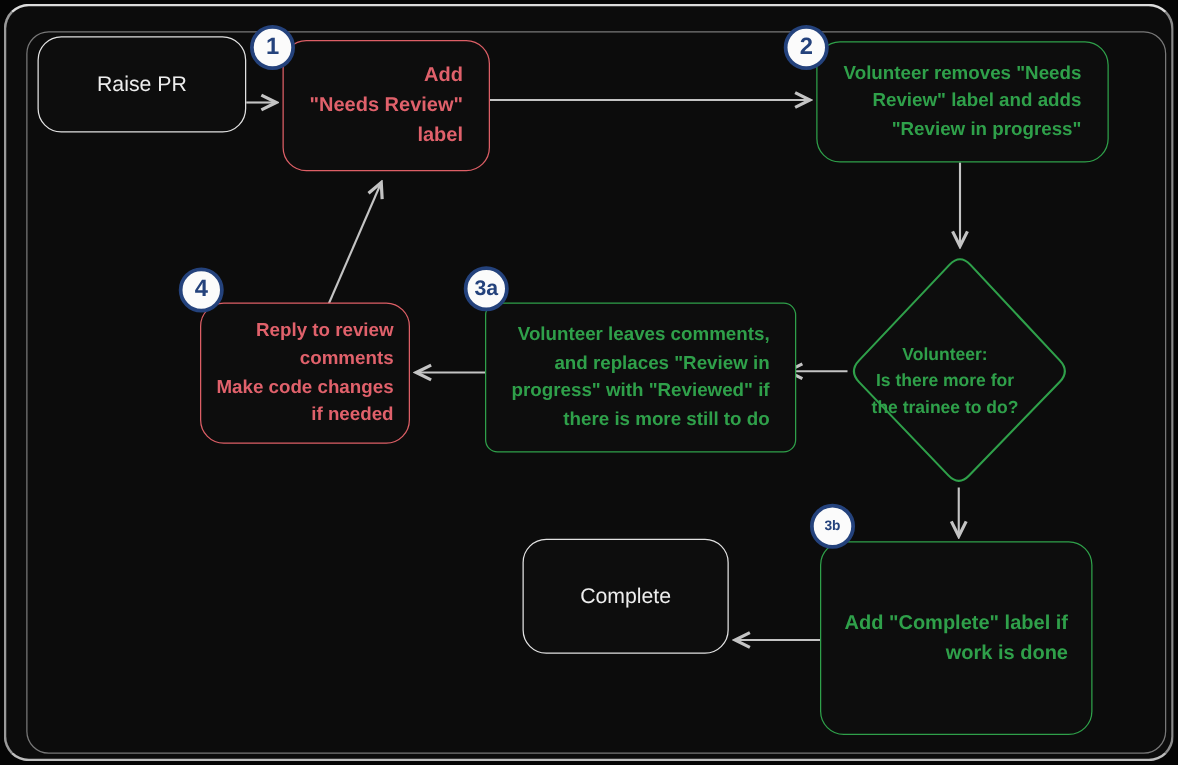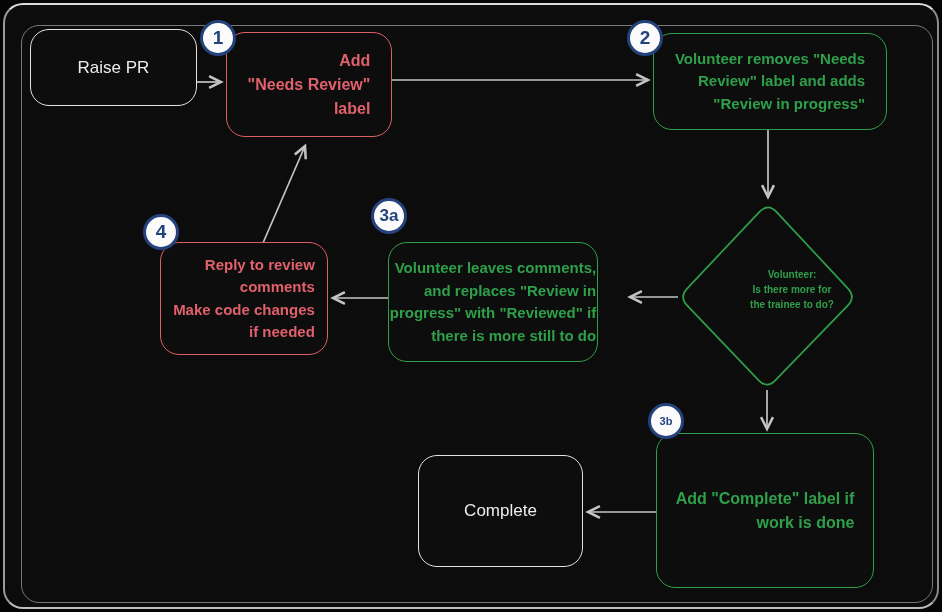--- a/index.html
+++ b/index.html
@@ -12,32 +12,32 @@
   svg.edges{position:absolute;left:0;top:0;pointer-events:none;}
   .node{position:absolute;display:flex;align-items:center;justify-content:center;
         text-align:right;white-space:pre-line;border-radius:19px;box-sizing:border-box;
         background:#0d0d0d;}
   .node.white{border:1.6px solid #e2e2e2;color:#ededed;font-size:17px;font-weight:400;}
   .node.red{border:1.7px solid #dd5f66;color:#e0616b;font-weight:700;line-height:1.5;}
   .node.green{border:1.7px solid #2fa04a;color:#2fa04a;font-weight:700;line-height:1.5;}
   #node-step1{left:226px;top:32px;width:166px;height:105px;font-size:16px;}
   #node-raise-pr{left:30px;top:29px;width:167px;height:77px;}
   #node-step2{left:653px;top:33px;width:234px;height:97px;font-size:15px;}
-  #node-step3a{left:388px;top:242px;width:210px;height:120px;font-size:15px;}
+  #node-step3a{left:388px;top:242px;width:249px;height:120px;font-size:15px;border-radius:10px;}
   #node-step4{left:160px;top:242px;width:168px;height:113px;font-size:15px;}
   #node-step3b{left:656px;top:433px;width:218px;height:155px;font-size:16px;}
-  #node-complete{left:418px;top:455px;width:165px;height:112px;}
-  .decision-label{position:absolute;left:696px;top:252px;width:192px;text-align:center;
-        color:#2fa04a;font-weight:700;font-size:10px;line-height:1.5;white-space:pre-line;}
+  #node-complete{left:418px;top:431px;width:165px;height:92px;}
+  .decision-label{position:absolute;left:660px;top:252px;width:192px;text-align:center;
+        color:#2fa04a;font-weight:700;font-size:14px;line-height:1.5;white-space:pre-line;}
   .badge{position:absolute;width:36px;height:36px;border-radius:50%;background:#fbfbfb;
         border:3.5px solid #24427c;color:#24427c;display:flex;align-items:center;
         justify-content:center;font-weight:700;font-size:19px;box-sizing:border-box;z-index:5;}
   #badge-1{left:200px;top:20px;}
   #badge-2{left:627px;top:20px;}
-  #badge-3a{left:371px;top:198px;font-size:17px;}
+  #badge-3a{left:371px;top:213px;font-size:17px;}
   #badge-4{left:143px;top:214px;}
   #badge-3b{left:648px;top:403px;font-size:11px;}
   .diagram-title{position:absolute;left:30px;top:542px;font-size:37px;font-weight:400;
         color:#d6d6d6;letter-spacing:0.5px;}
 </style>
 </head>
 <body>
 
 <div class="screen">
   <div class="frame-outer"></div>

